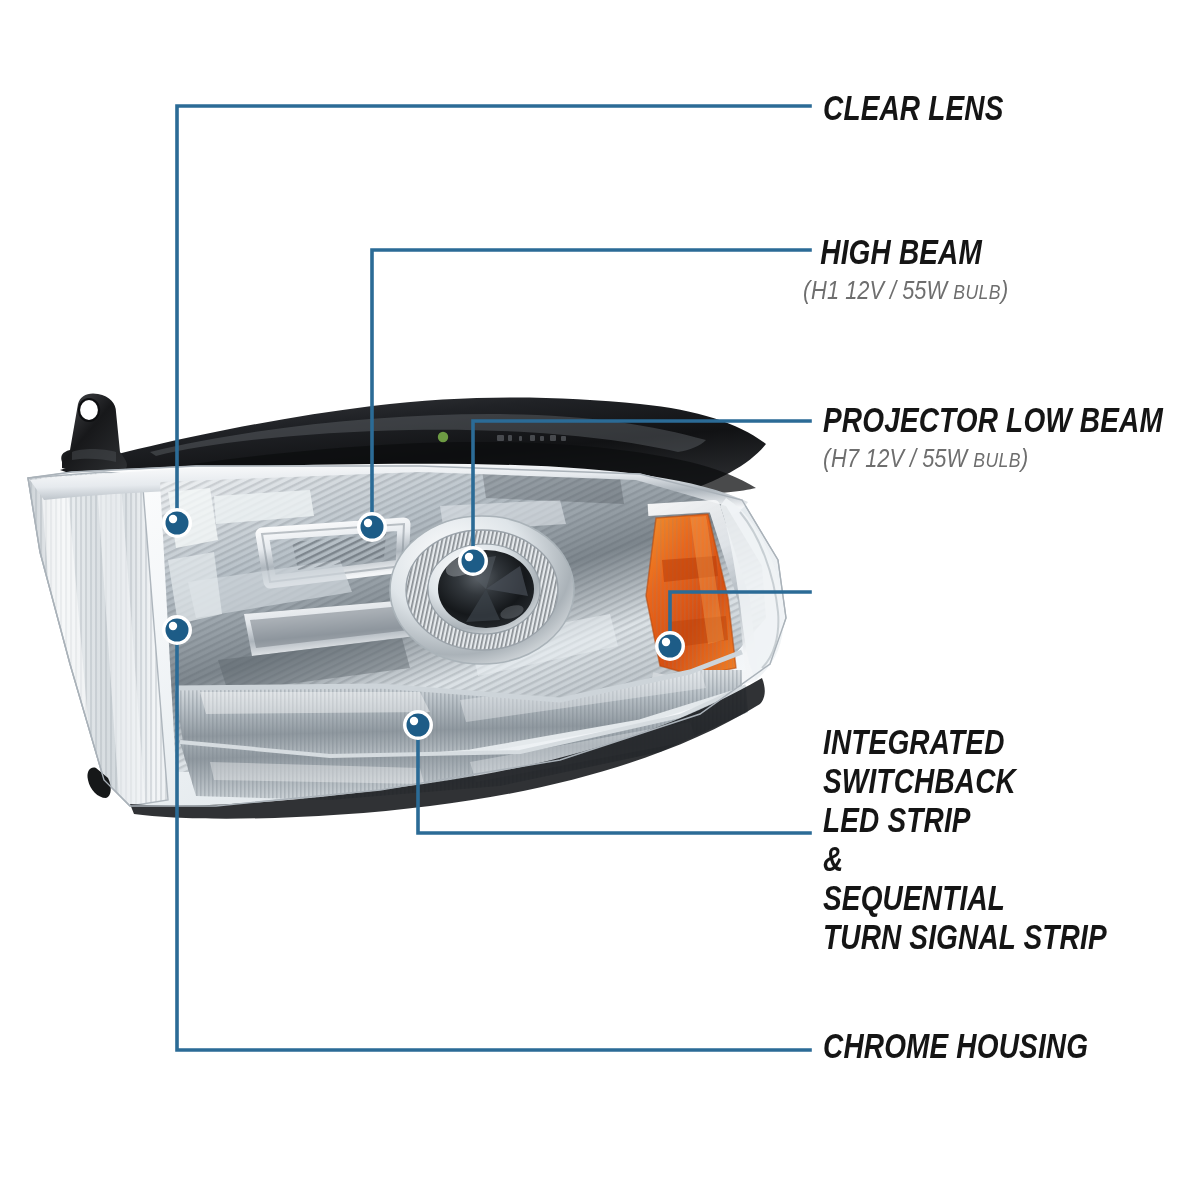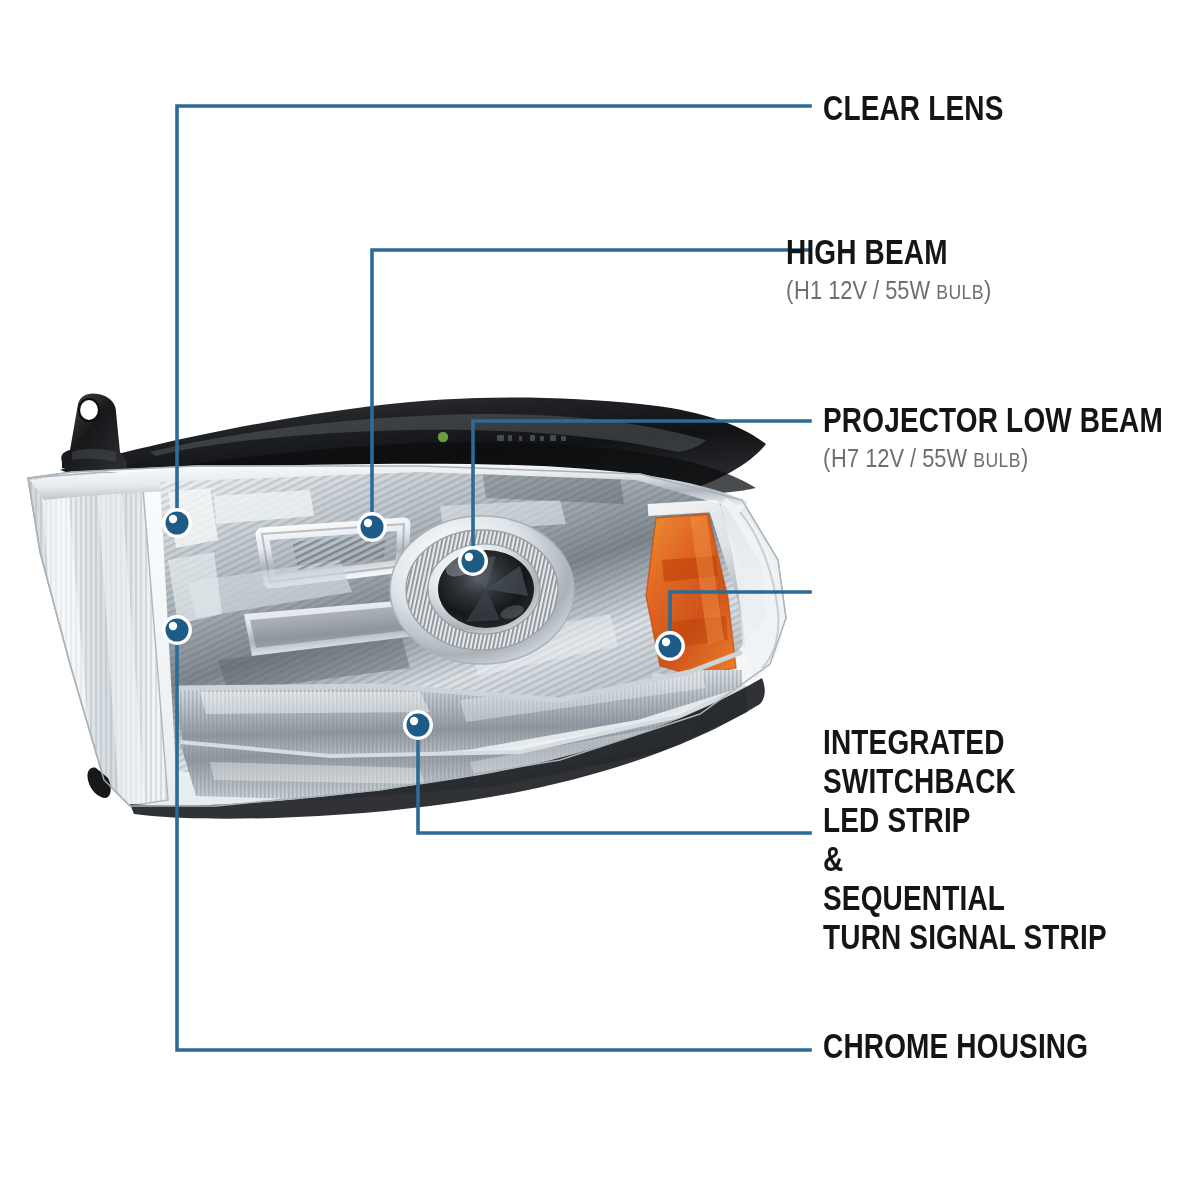--- a/index.html
+++ b/index.html
@@ -11,20 +11,21 @@
   body {
     font-family: "Liberation Sans", sans-serif;
     -webkit-font-smoothing: antialiased;
   }
   #stage {
     position: relative;
     width: 1200px;
     height: 1200px;
     background: #ffffff;
     overflow: hidden;
+    font-style: italic;
   }
   #artwork {
     position: absolute;
     left: 0; top: 0;
     width: 1200px;
     height: 1200px;
   }
 
   
   .callout {
@@ -59,21 +60,21 @@
   .callout .sub .sm {
     font-size: 21px;
     letter-spacing: 0.5px;
   }
   .callout .sub .paren {
     letter-spacing: 1px;
   }
 
   
   #c-clear-lens     { left: 823px; top: 88px;  }
-  #c-high-beam      { left: 786px; top: 232px; }
+  #c-high-beam      { left: 803px; top: 232px; text-align: center; }
   #c-low-beam       { left: 823px; top: 400px; }
   #c-side-marker    { left: 823px; top: 574px; }
   #c-led-strip      { left: 823px; top: 722px; }
   #c-chrome-housing { left: 823px; top: 1026px; }
 
   #c-led-strip .title { line-height: 39px; }
 </style>
 </head>
 <body>
 

